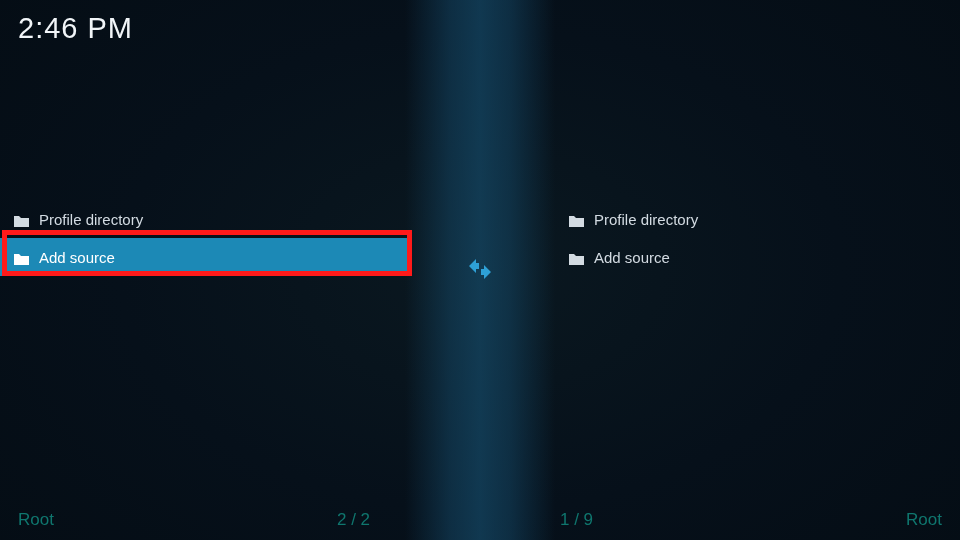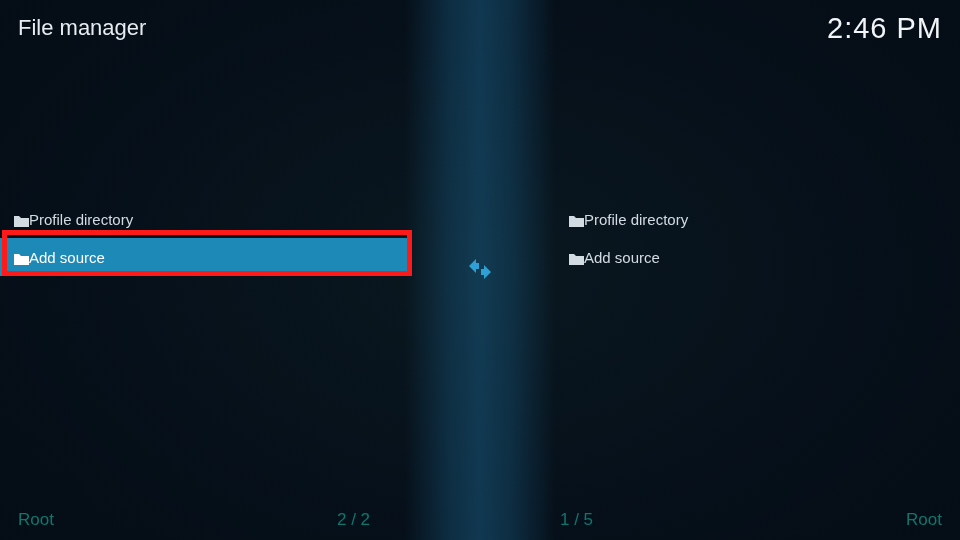--- a/index.html
+++ b/index.html
@@ -49,20 +49,21 @@
   top: 200px;
 }
 .panel.left  { left: 0;   width: 410px; }
 .panel.right { left: 555px; width: 405px; }
 
 .row {
   height: 38px;
   display: flex;
   align-items: center;
   padding: 0 14px;
+  gap: 10px;
   font-size: 15px;
   color: #d3dbe2;
   cursor: pointer;
 }
 .row .folder-icon { width: 15px; height: 12px; flex-shrink: 0; }
 .row.selected {
   background: #1c89b6;
   color: #fff;
 }
 
@@ -89,21 +90,20 @@
 }
 .footer .loc-left  { position: absolute; left: 18px; }
 .footer .cnt-left  { position: absolute; left: 337px; }
 .footer .cnt-right { position: absolute; left: 560px; }
 .footer .loc-right { position: absolute; right: 18px; }
 </style>
 </head>
 <body>
 
 <div class="header">
-  <div class="title">File manager</div>
   <div class="clock">2:46 PM</div>
 </div>
 
 <div class="center-strip"></div>
 
 <div class="swap-icon">
   <svg viewBox="0 0 28 28" fill="currentColor">
     <path d="M10 4 L3 11 L10 18 L10 14 L13 14 L13 8 L10 8 Z"></path>
     <path d="M18 10 L25 17 L18 24 L18 20 L15 20 L15 14 L18 14 Z"></path>
   </svg>
@@ -145,15 +145,15 @@
           <path d="M0 1h5l2 2h8v9H0z"></path>
         </svg>
     </span>
     <span>Add source</span>
   </div>
 </div>
 
 <div class="footer">
   <div class="loc-left">Root</div>
   <div class="cnt-left">2 / 2</div>
-  <div class="cnt-right">1 / 5</div>
+  <div class="cnt-right">1 / 9</div>
   <div class="loc-right">Root</div>
 </div>
 
 </body></html>

